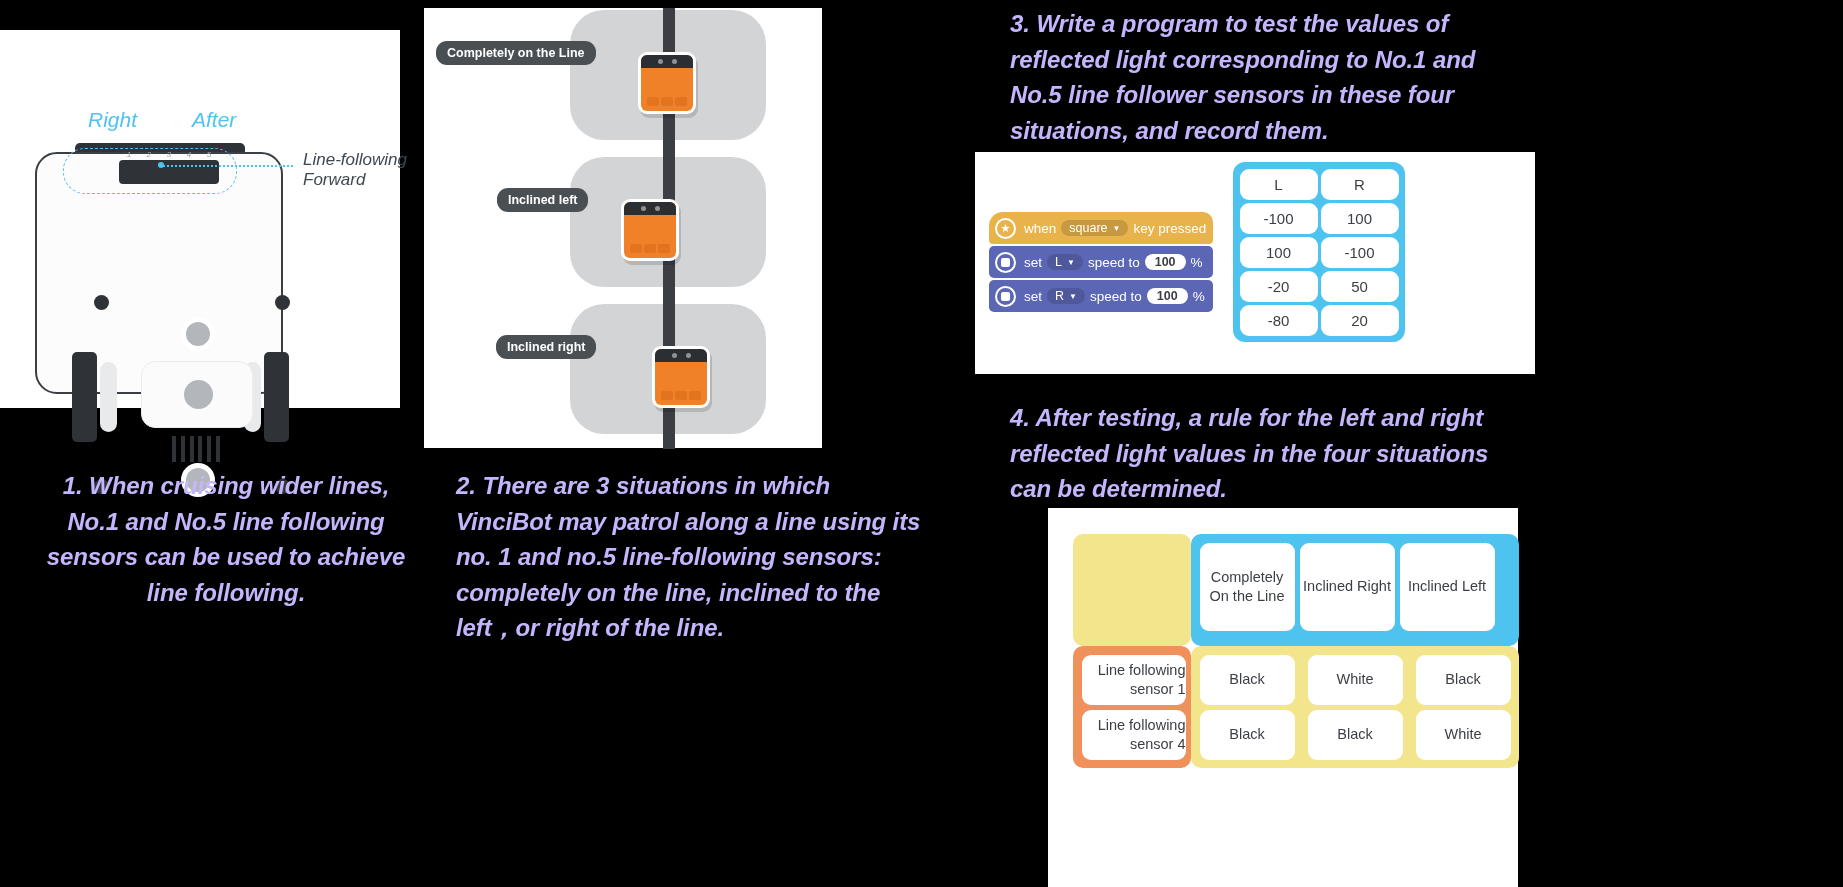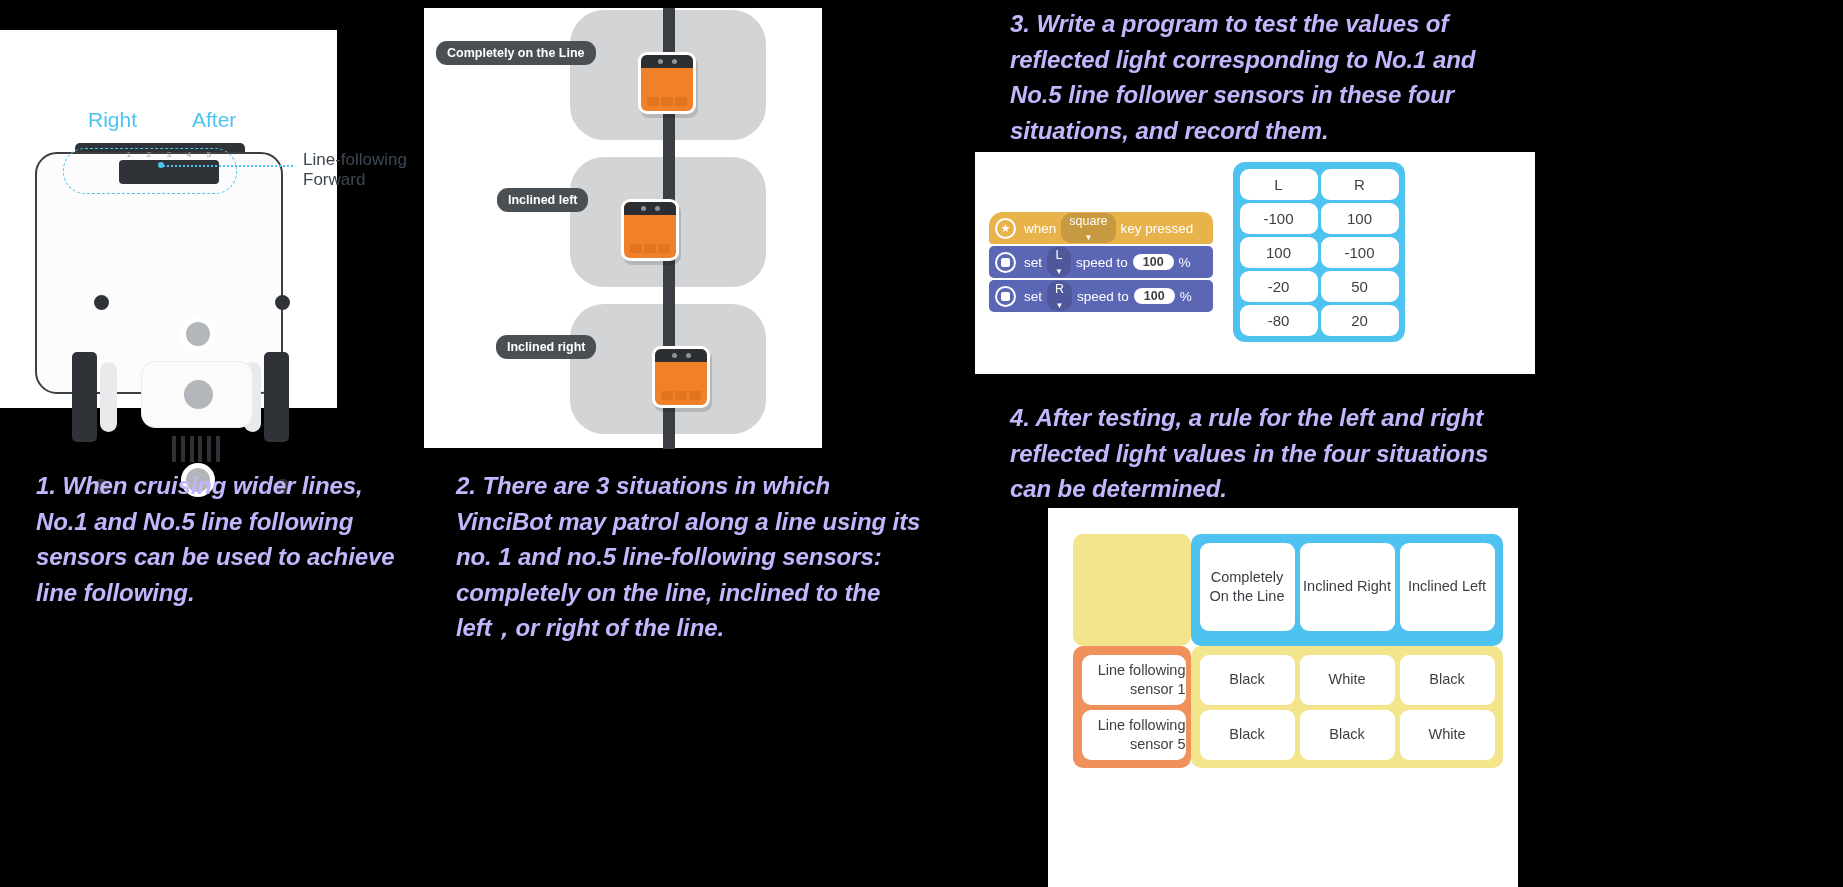--- a/index.html
+++ b/index.html
@@ -18,21 +18,21 @@
   .instr {
     position:absolute;
     color:#c4b5fd;
     font-style:italic;
     font-weight:bold;
     line-height:1.48;
     letter-spacing:-0.1px;
   }
 
   
-  #robot-panel { left:0; top:30px; width:337px; height:378px; }
+  #robot-panel { left:0; top:30px; width:400px; height:378px;font-style:italic; }
   .rp-label {
     position:absolute; color:#4ec3f0; font-size:21px; font-weight:500;
   }
   #label-right { left:88px; top:78px; }
   #label-left  { left:192px; top:78px; }
 
   .robot-body {
     position:absolute; left:35px; top:122px; width:248px; height:242px;
     background:#fcfcfc; border:2px solid #3b3f44; border-radius:22px;
   }
@@ -126,21 +126,21 @@
   .blk { display:flex; align-items:center; height:32px; position:relative;
          color:#fff; font-size:13.5px; }
   .blk-hat  { background:#e8b34b; border-radius:14px 10px 4px 4px; width:224px; padding-left:6px; }
   .blk-move { background:#5b67b4; border-radius:5px; width:224px; padding-left:6px; margin-top:2px; }
   .blk-icon { width:21px; height:21px; border-radius:50%; border:2.5px solid #fff;
               display:flex; align-items:center; justify-content:center; margin-right:8px; flex:none; }
   .blk-icon.star::before { content:"\2605"; font-size:11px; color:#fff; line-height:1; }
   .blk-icon.motor::before { content:""; width:9px; height:9px; background:#fff; border-radius:2px; }
   .pill {
     background:rgba(0,0,0,0.14); border-radius:10px; padding:1px 8px;
-    margin:0 5px; display:inline-flex; align-items:center; gap:5px; font-size:12.5px;flex-direction:column;
+    margin:0 5px; display:inline-flex; align-items:center; gap:5px; font-size:12.5px;
   }
   .pill .caret { font-size:8px; }
   .numpill {
     background:#fff; color:#3b3f44; border-radius:10px; padding:1px 10px;
     margin:0 5px; font-size:12.5px; font-weight:bold;
   }
 
   
   .vt { position:absolute; display:flex; gap:8px; left:258px; top:10px; }
   .vt-group { border-radius:12px; padding:5px; display:flex; gap:0; }
@@ -156,21 +156,21 @@
   .vt-col.wide   .vt-cell { width:148px; }
 
   
   #result-panel { left:1048px; top:508px; width:470px; height:379px; }
   .rt { position:absolute; left:25px; top:26px; display:grid;
         grid-template-columns:118px 1fr; grid-template-rows:112px 1fr; }
   .rt-corner { background:#f2e58c; border-radius:10px; margin:0; }
   .rt-head { background:#4ec3f0; border-radius:10px; padding:6px; display:flex; }
   .rt-side { background:#f0915c; border-radius:10px; padding:6px; display:flex; flex-direction:column; }
   .rt-body { background:#f2e58c; border-radius:10px; padding:6px; display:flex; flex-direction:column; }
-  .rt-row { display:flex; }
+  .rt-row { display:flex;gap:8px; }
   .rt-cell {
     background:#fff; border-radius:9px; margin:2.5px;
     display:flex; align-items:center; justify-content:center;
     text-align:center; font-size:14.5px; color:#3b3f44; line-height:1.25;
   }
   .rt-head .rt-cell { width:95px; height:88px; }
   .rt-side .rt-cell { width:104px; height:50px;text-align:right; }
   .rt-body .rt-cell { width:95px; height:50px; }
 </style>
 </head>
@@ -339,36 +339,36 @@
 <div class="panel" id="result-panel">
   <div class="rt">
     <div class="rt-corner"></div>
     <div class="rt-head">
       <div class="rt-cell">Completely On the Line</div>
       <div class="rt-cell">Inclined Right</div>
       <div class="rt-cell">Inclined Left</div>
     </div>
     <div class="rt-side">
       <div class="rt-cell">Line following sensor 1</div>
-      <div class="rt-cell">Line following sensor 5</div>
+      <div class="rt-cell">Line following sensor 4</div>
     </div>
     <div class="rt-body">
       <div class="rt-row">
         <div class="rt-cell">Black</div>
         <div class="rt-cell">White</div>
         <div class="rt-cell">Black</div>
       </div>
       <div class="rt-row">
         <div class="rt-cell">Black</div>
         <div class="rt-cell">Black</div>
         <div class="rt-cell">White</div>
       </div>
     </div>
   </div>
 </div>
 
-<div class="instr" id="instr-1" style="left:36px; top:468px; width:380px; font-size:24px;">1. When cruising wider lines, No.1 and No.5 line following sensors can be used to achieve line following.</div>
+<div class="instr" id="instr-1" style="left:36px; top:468px; width:380px; font-size:24px;text-align:center;">1. When cruising wider lines, No.1 and No.5 line following sensors can be used to achieve line following.</div>
 
 <div class="instr" id="instr-2" style="left:456px; top:468px; width:470px; font-size:24px;">2. There are 3 situations in which VinciBot may patrol along a line using its no. 1 and no.5 line-following sensors: completely on the line, inclined to the left，or right of the line.</div>
 
 <div class="instr" id="instr-3" style="left:1010px; top:6px; width:500px; font-size:24px;">3. Write a program to test the values of reflected light corresponding to No.1 and No.5 line follower sensors in these four situations, and record them.</div>
 
 <div class="instr" id="instr-4" style="left:1010px; top:400px; width:520px; font-size:24px;">4. After testing, a rule for the left and right reflected light values in the four situations can be determined.</div>
 
 </body></html>

